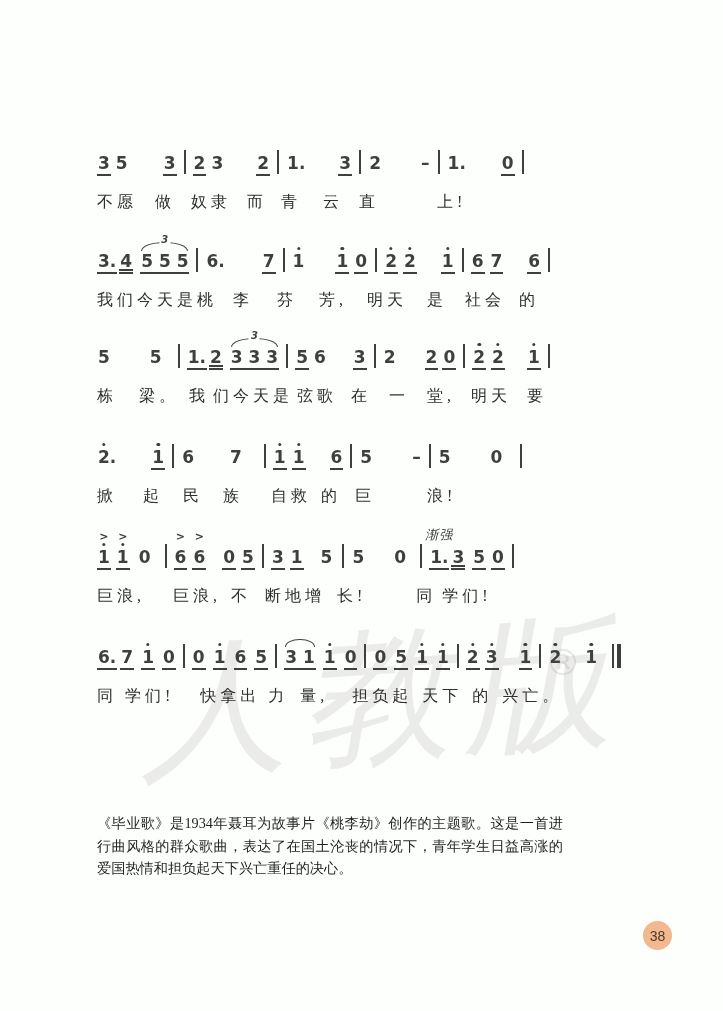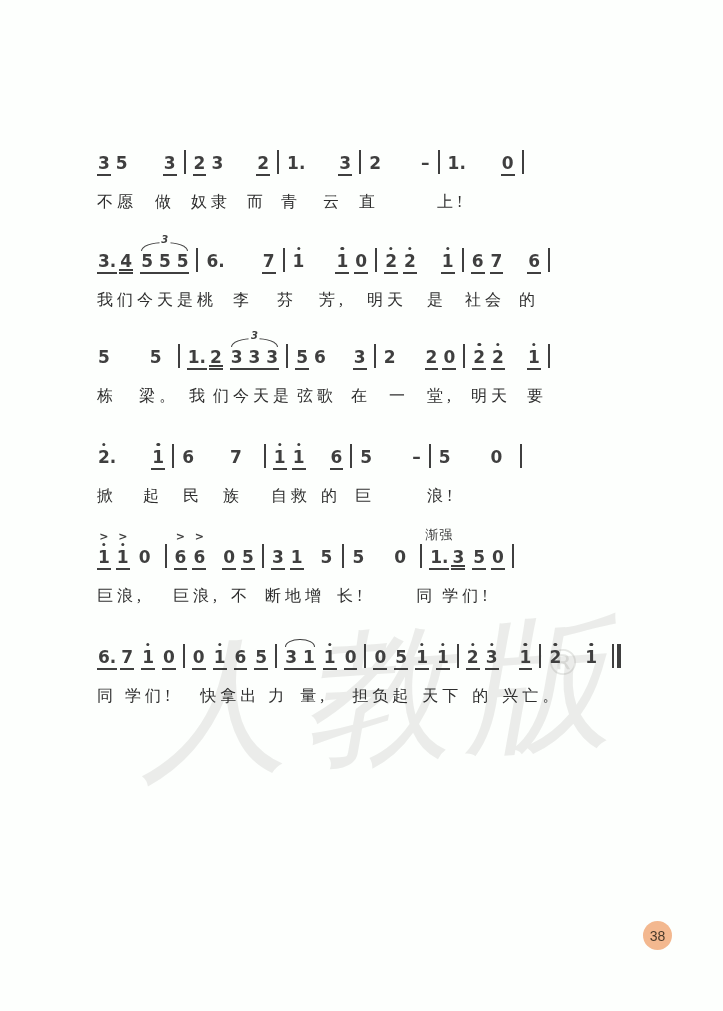--- a/index.html
+++ b/index.html
@@ -28,21 +28,21 @@
   .bar{display:inline-block;width:2px;height:24px;background:#3f3f3f;vertical-align:-5px;margin:0 7px 0 5px;}
   .fin{display:inline-block;width:9px;height:24px;vertical-align:-5px;margin-left:6px;
        background:linear-gradient(90deg,#3f3f3f 0 2.5px,transparent 2.5px 5px,#3f3f3f 5px 9px);}
   .tri::before,.slur::before{content:"";position:absolute;left:1px;right:1px;top:-9px;height:8px;
        border:1.3px solid #3f3f3f;border-bottom:none;border-radius:50% 50% 0 0/100% 100% 0 0;}
   .slur::before{top:-8px;height:7px;}
   .trinum{position:absolute;top:-16px;left:50%;transform:translateX(-50%);font-size:10px;
           font-style:italic;background:#fdfffd;padding:0 2px;line-height:1;}
   .crescwrap{position:relative;display:inline-block;width:0;height:1px;}
   .cresc{position:absolute;left:-4px;top:-36px;font-size:13px;color:#333;white-space:nowrap;
-         letter-spacing:1px;font-family:"Liberation Serif",serif;}
+         letter-spacing:1px;font-family:"Liberation Serif",serif;font-style:italic;}
   .lyrics-row{margin-top:16px;white-space:nowrap;}
   .lyr{display:inline-block;font-size:16px;color:#2e2e2e;letter-spacing:4px;
        font-family:"Liberation Serif",serif;}
   
   .intro-badge{position:absolute;left:96px;top:763px;z-index:2;display:flex;align-items:center;
                background:#8cb7dc;border-radius:9px;height:31px;padding:2px 14px 2px 4px;box-sizing:border-box;}
   .badge-icon{display:inline-flex;margin-right:7px;}
   .badge-label{color:#ffffff;font-weight:700;font-size:16px;letter-spacing:2px;
                font-family:"DejaVu Sans",sans-serif;}
   
@@ -85,16 +85,17 @@
         <div class="notes-row"><span class="note u1" style="margin-right: 5px;"><span class="acc">&gt;</span><span class="hidot"></span>1</span><span class="note u1" style="margin-right: 8px;"><span class="acc">&gt;</span><span class="hidot"></span>1</span><span class="note" style="margin-right: 8px;">0</span><span class="bar"></span><span class="note u1" style="margin-right: 5px;"><span class="acc">&gt;</span>6</span><span class="note u1" style="margin-right: 16px;"><span class="acc">&gt;</span>6</span><span class="note u1" style="margin-right: 5px;">0</span><span class="note u1" style="margin-right: 2px;">5</span><span class="bar"></span><span class="note u1" style="margin-right: 5px;">3</span><span class="note u1" style="margin-right: 16px;">1</span><span class="note" style="margin-right: 4px;">5</span><span class="bar"></span><span class="note" style="margin-right: 28px;">5</span><span class="note" style="margin-right: 8px;">0</span><span class="bar"></span><span class="crescwrap"><span class="cresc">渐强</span></span><span class="note u1" style="margin-right: 2px;">1.</span><span class="note u2" style="margin-right: 7px;">3</span><span class="note u1" style="margin-right: 5px;">5</span><span class="note u1" style="margin-right: 2px;">0</span><span class="bar"></span></div>
         <div class="lyrics-row"><span class="lyr" style="margin-right: 28px;">巨浪,</span><span class="lyr" style="margin-right: 10px;">巨浪,</span><span class="lyr" style="margin-right: 14px;">不</span><span class="lyr" style="margin-right: 12px;">断地增</span><span class="lyr" style="margin-right: 50px;">长!</span><span class="lyr" style="margin-right: 6px;">同</span><span class="lyr" style="margin-right: 0px;">学们!</span></div>
       </div>
       <div class="system" style="top: 644px;">
         <div class="notes-row"><span class="note u1" style="margin-right: 3px;">6.</span><span class="note u1" style="margin-right: 7px;">7</span><span class="note u1" style="margin-right: 7px;"><span class="hidot"></span>1</span><span class="note u1" style="margin-right: 2px;">0</span><span class="bar"></span><span class="note u1" style="margin-right: 7px;">0</span><span class="note u1" style="margin-right: 7px;"><span class="hidot"></span>1</span><span class="note u1" style="margin-right: 7px;">6</span><span class="note u1" style="margin-right: 2px;">5</span><span class="bar"></span><span class="note u1 slur" style="margin-right: 7px;">3 1</span><span class="note u1" style="margin-right: 7px;"><span class="hidot"></span>1</span><span class="note u1" style="margin-right: 2px;">0</span><span class="bar"></span><span class="note u1" style="margin-right: 7px;">0</span><span class="note u1" style="margin-right: 7px;">5</span><span class="note u1" style="margin-right: 7px;"><span class="hidot"></span>1</span><span class="note u1" style="margin-right: 2px;"><span class="hidot"></span>1</span><span class="bar"></span><span class="note u1" style="margin-right: 5px;"><span class="hidot"></span>2</span><span class="note u1" style="margin-right: 20px;"><span class="hidot"></span>3</span><span class="note u1" style="margin-right: 2px;"><span class="hidot"></span>1</span><span class="bar"></span><span class="note" style="margin-right: 22px;"><span class="hidot"></span>2</span><span class="note" style="margin-right: 8px;"><span class="hidot"></span>1</span><span class="fin"></span></div>
         <div class="lyrics-row"><span class="lyr" style="margin-right: 8px;">同</span><span class="lyr" style="margin-right: 26px;">学们!</span><span class="lyr" style="margin-right: 8px;">快拿出</span><span class="lyr" style="margin-right: 12px;">力</span><span class="lyr" style="margin-right: 24px;">量,</span><span class="lyr" style="margin-right: 10px;">担负起</span><span class="lyr" style="margin-right: 10px;">天下</span><span class="lyr" style="margin-right: 10px;">的</span><span class="lyr" style="margin-right: 0px;">兴亡。</span></div>
       </div>
     </div>
 
 
+  <p class="intro-text">《毕业歌》是1934年聂耳为故事片《桃李劫》创作的主题歌。这是一首进行曲风格的群众歌曲，表达了在国土沦丧的情况下，青年学生日益高涨的爱国热情和担负起天下兴亡重任的决心。</p>
 
   <div class="page-number">38</div>
 
 </div>
 
 </body></html>

